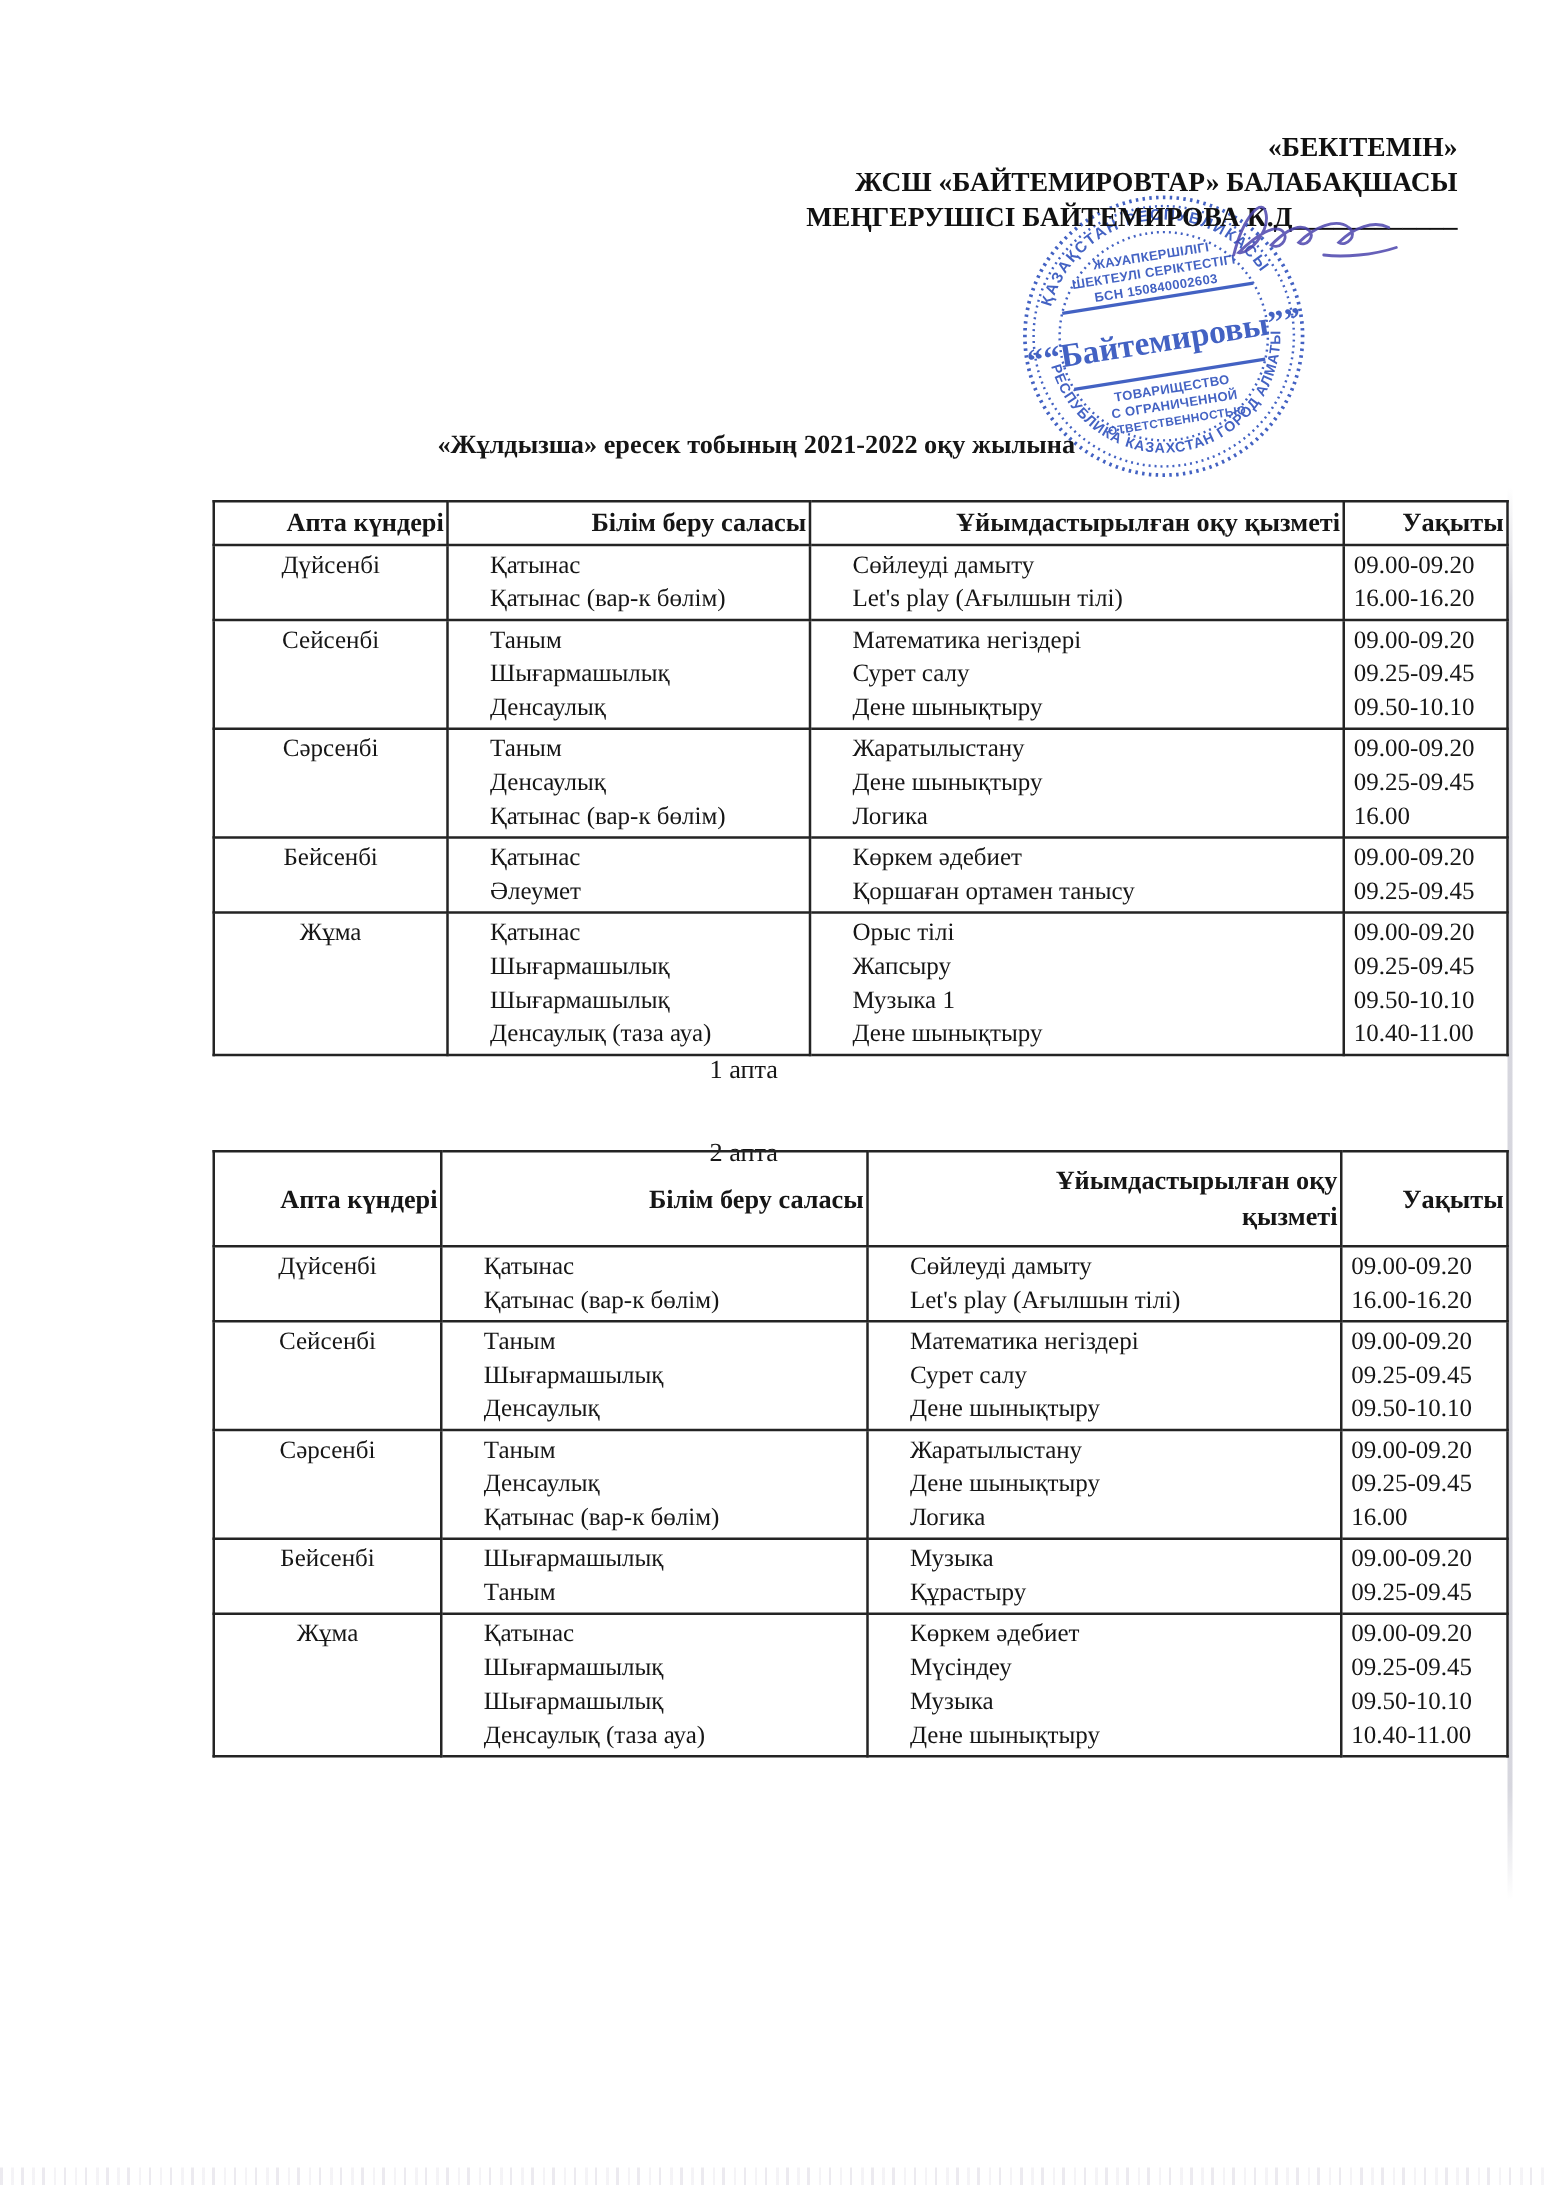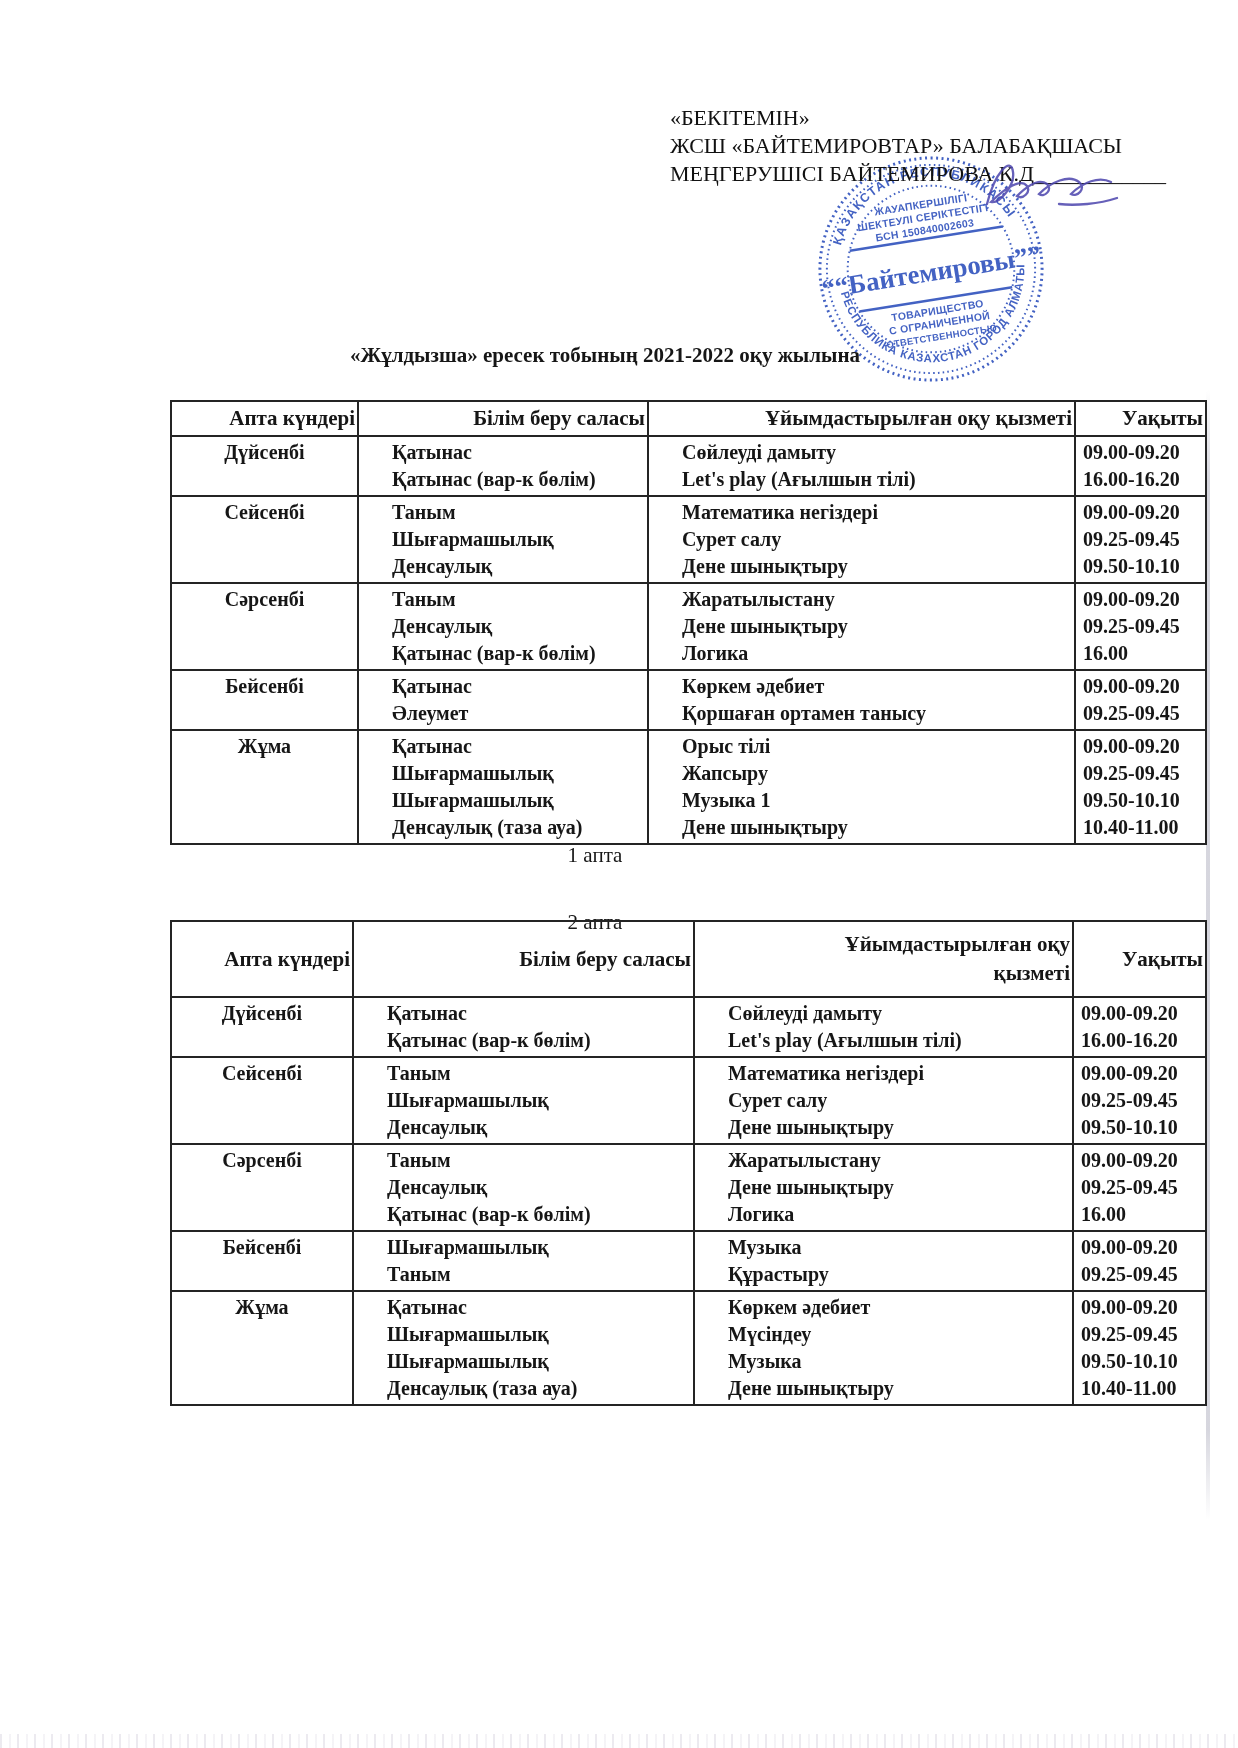--- a/index.html
+++ b/index.html
@@ -9,21 +9,21 @@
     font-family:"Liberation Serif", serif;
     color:#161616;
     overflow:hidden;
     position:relative;
   }
   .page { position:absolute; inset:0; }
 
   
   .approval {
     position:absolute; top:104px; right:72px;
-    text-align:left; font-weight:normal; font-size:22px; line-height:28px;
+    text-align:right; font-weight:bold; font-size:22px; line-height:28px;
     color:#111; z-index:2; white-space:nowrap;
   }
   .approval .date-line { padding-right:108px; letter-spacing:0.5px; }
 
   
   .stamp {
     position:absolute; left:812px; top:150px; width:238px; height:238px;
     transform:rotate(-9deg); opacity:0.88; z-index:1;
   }
   .ring { fill:none; stroke:#2a4dbb; }
@@ -55,21 +55,21 @@
   #week1 { top:843px; }
   #week2 { top:910px; }
 
   
   table.schedule {
     position:absolute; border-collapse:collapse; table-layout:fixed;
     z-index:2; background:transparent;
   }
   #table1 { left:170px; top:400px; width:1035px; }
   #table2 { left:170px; top:920px; width:1035px; }
-  .schedule th, .schedule td { border:2px solid #242424;font-weight:bold; }
+  .schedule th, .schedule td { border:2px solid #242424; }
   .schedule th {
     font-weight:bold; font-size:21px; line-height:29px; text-align:right;
     white-space:pre-line; vertical-align:middle; padding:2px;
   }
   #table2 th { padding:8px 2px; }
   .schedule td { vertical-align:top; font-size:20px; padding:2px 0 2px; }
   .cell-line { line-height:27px; white-space:nowrap; }
   td.c-day { text-align:center; }
   td.c-area .cell-line, td.c-act .cell-line { padding-left:11px;margin-left:22px; }
   td.c-time .cell-line { padding-left:7px; }

